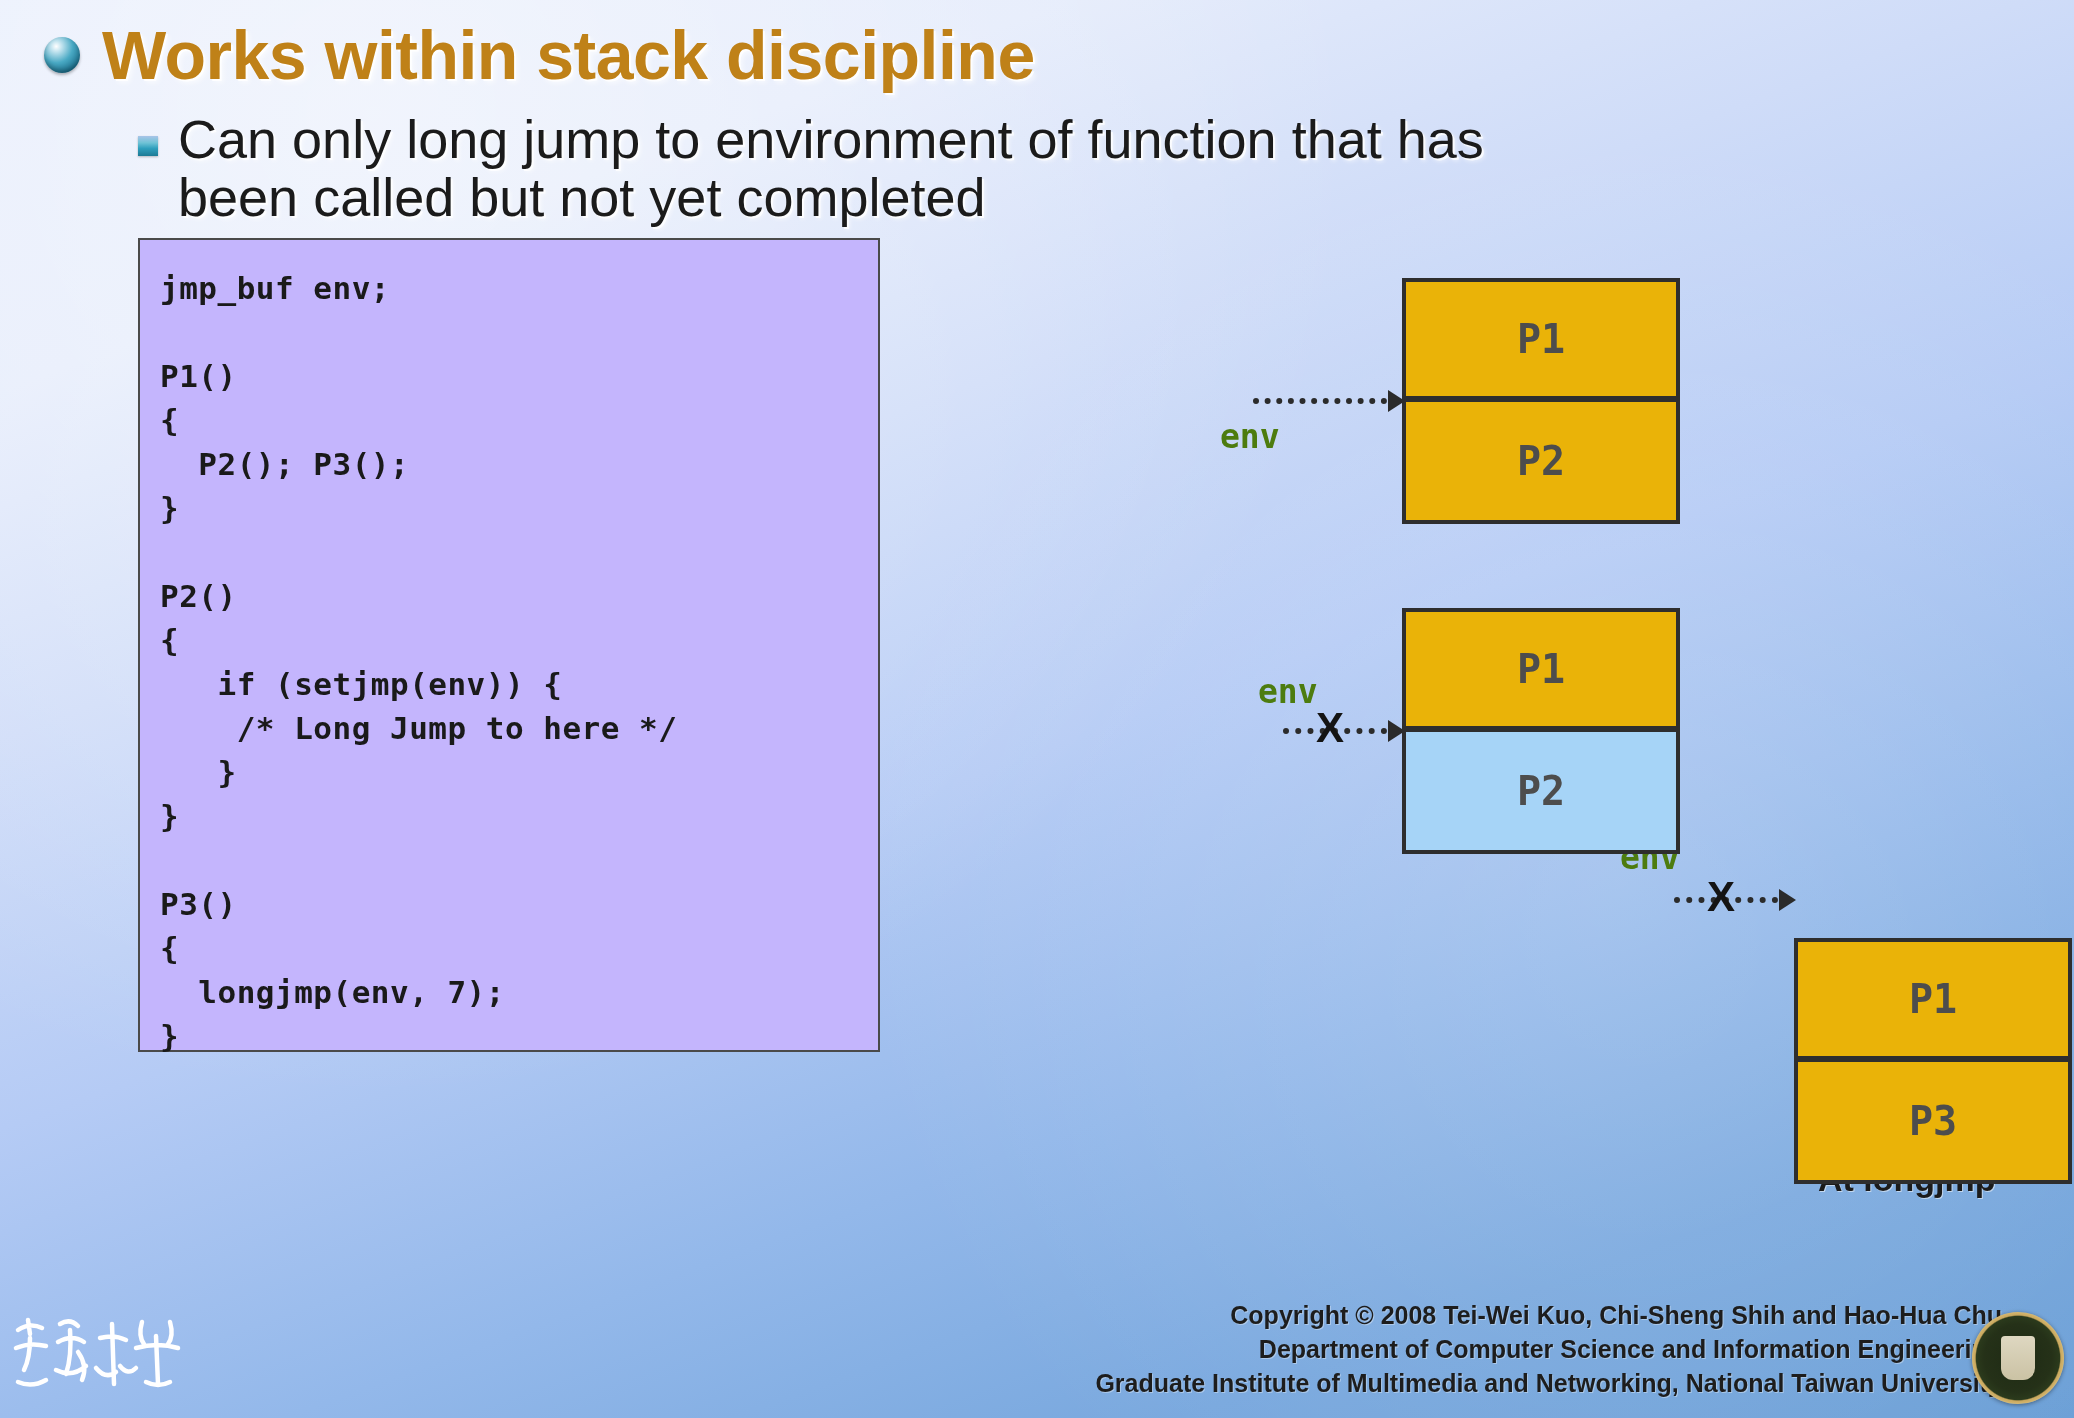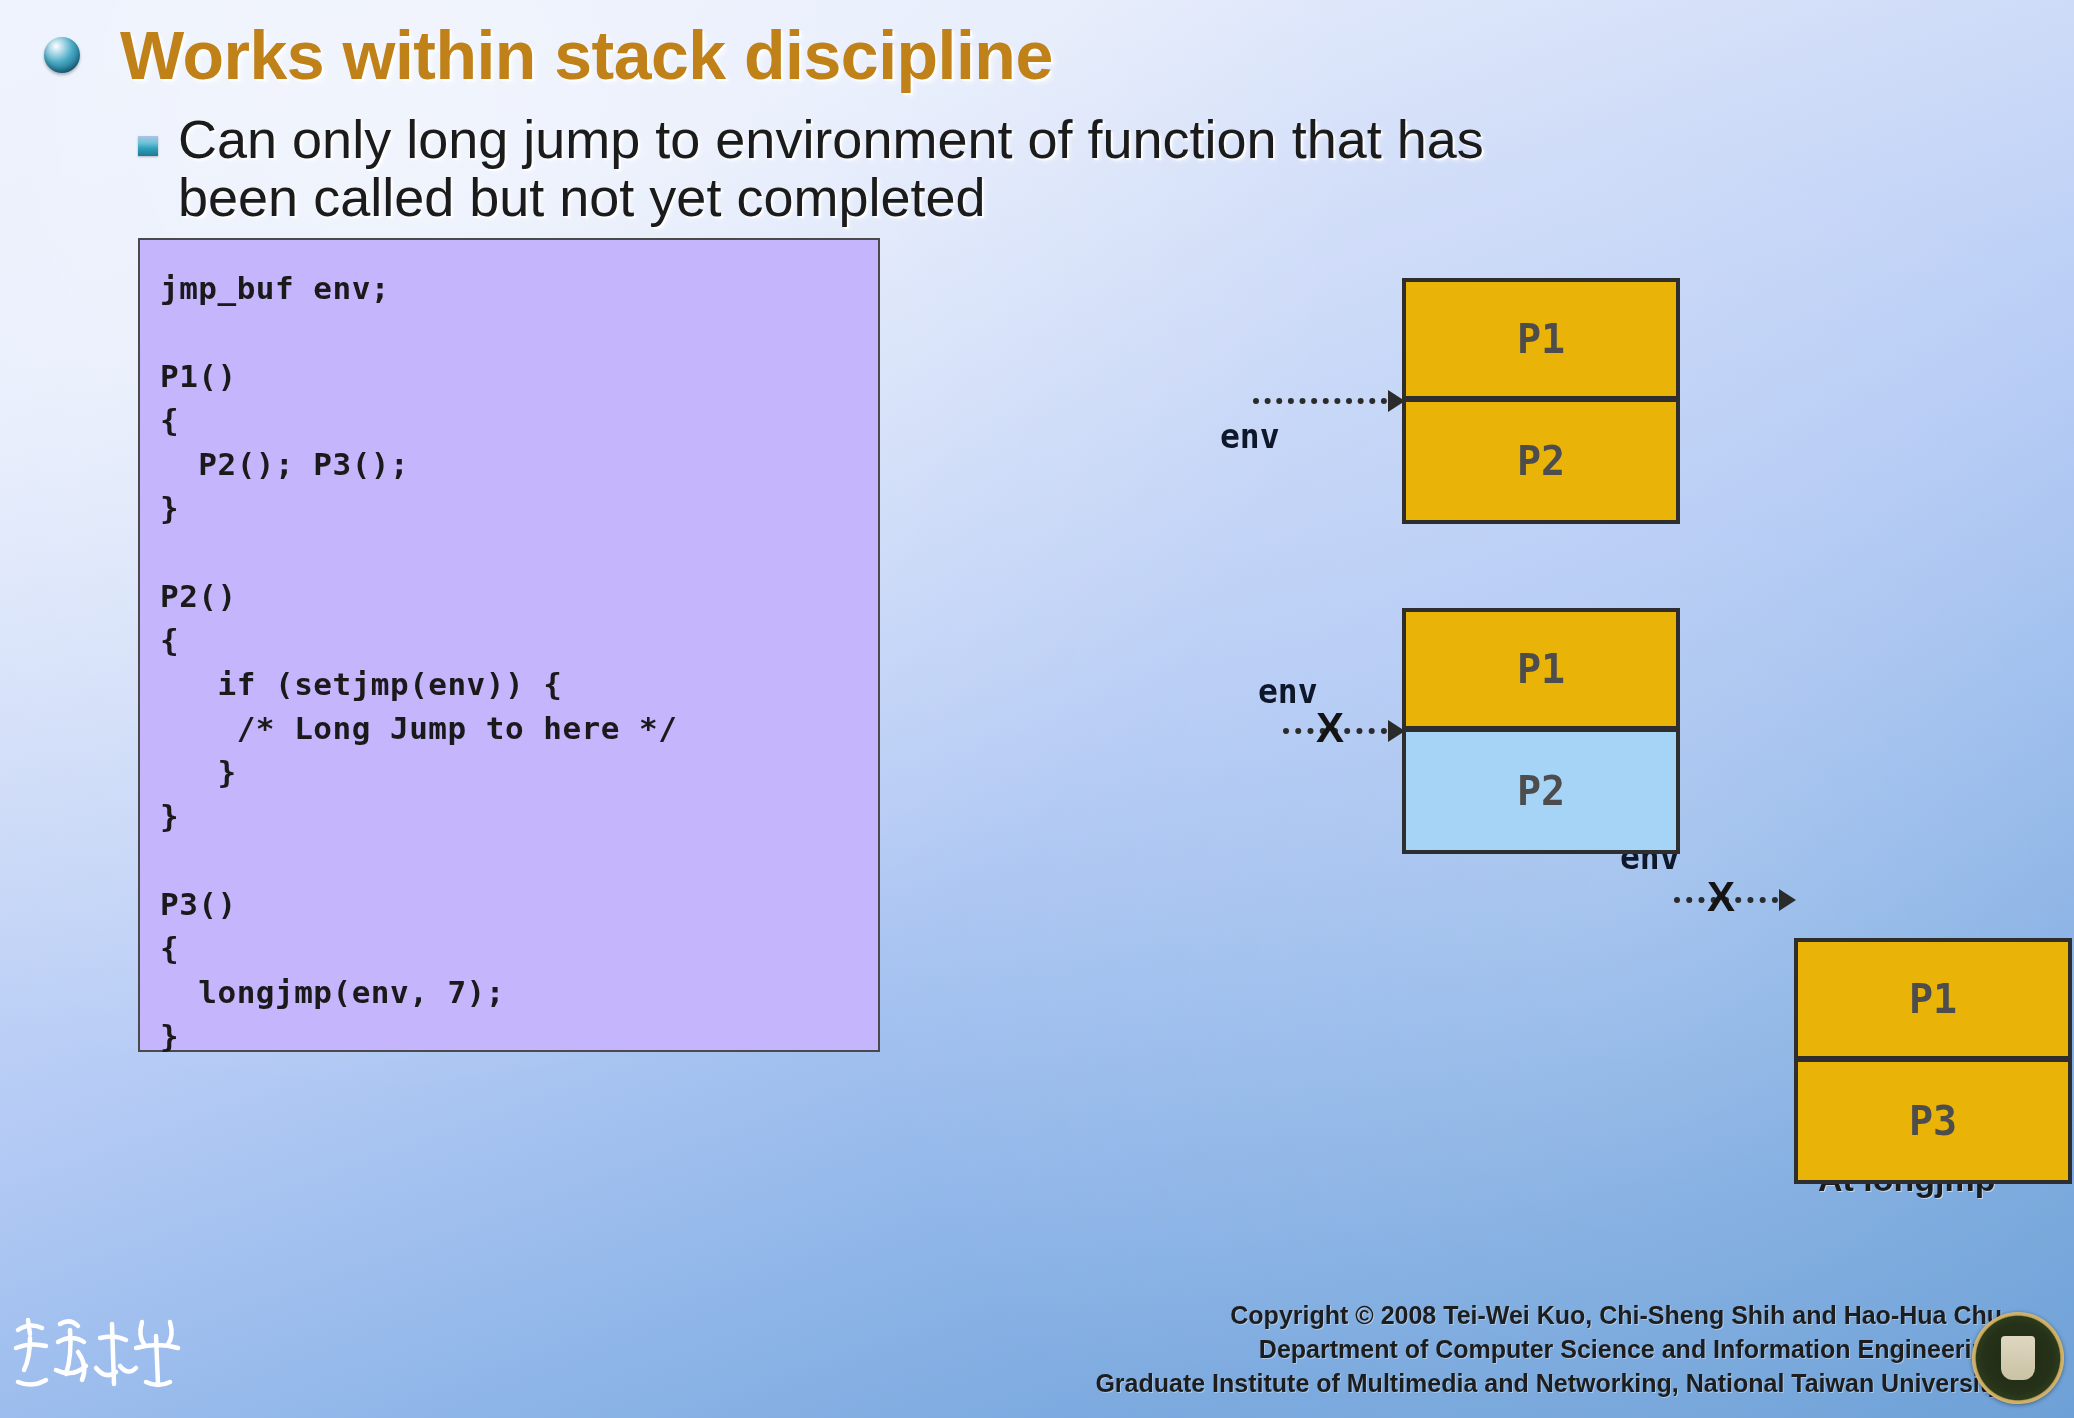--- a/index.html
+++ b/index.html
@@ -32,21 +32,21 @@
     pointer-events: none;
   }
 
   
   .title-row {
     position: absolute;
     left: 44px;
     top: 16px;
     display: flex;
     align-items: center;
-    gap: 40px;
+    gap: 22px;
   }
   .title-bullet {
     width: 36px;
     height: 36px;
     border-radius: 50%;
     background:
       radial-gradient(circle at 34% 26%, #ffffff 0%, #bfe2ee 16%, #49a9c4 46%, #1b6f8c 78%, #0d4f66 100%);
     box-shadow: 0 2px 3px rgba(0,0,0,0.28), inset 0 -3px 5px rgba(0,0,0,0.25);
     flex: 0 0 auto;
   }
@@ -137,21 +137,21 @@
     white-space: nowrap;
     text-shadow: 1px 1px 0 rgba(255,255,255,0.5);
   }
 
   
   .env-label {
     position: absolute;
     font-family: "DejaVu Sans Mono", monospace;
     font-size: 33px;
     font-weight: bold;
-    color: #0f172a;
+    color: #4d7c0f;
     white-space: nowrap;
   }
   .arrow {
     position: absolute;
     height: 6px;
     display: flex;
     align-items: center;
   }
   .arrow .dots {
     height: 0;

